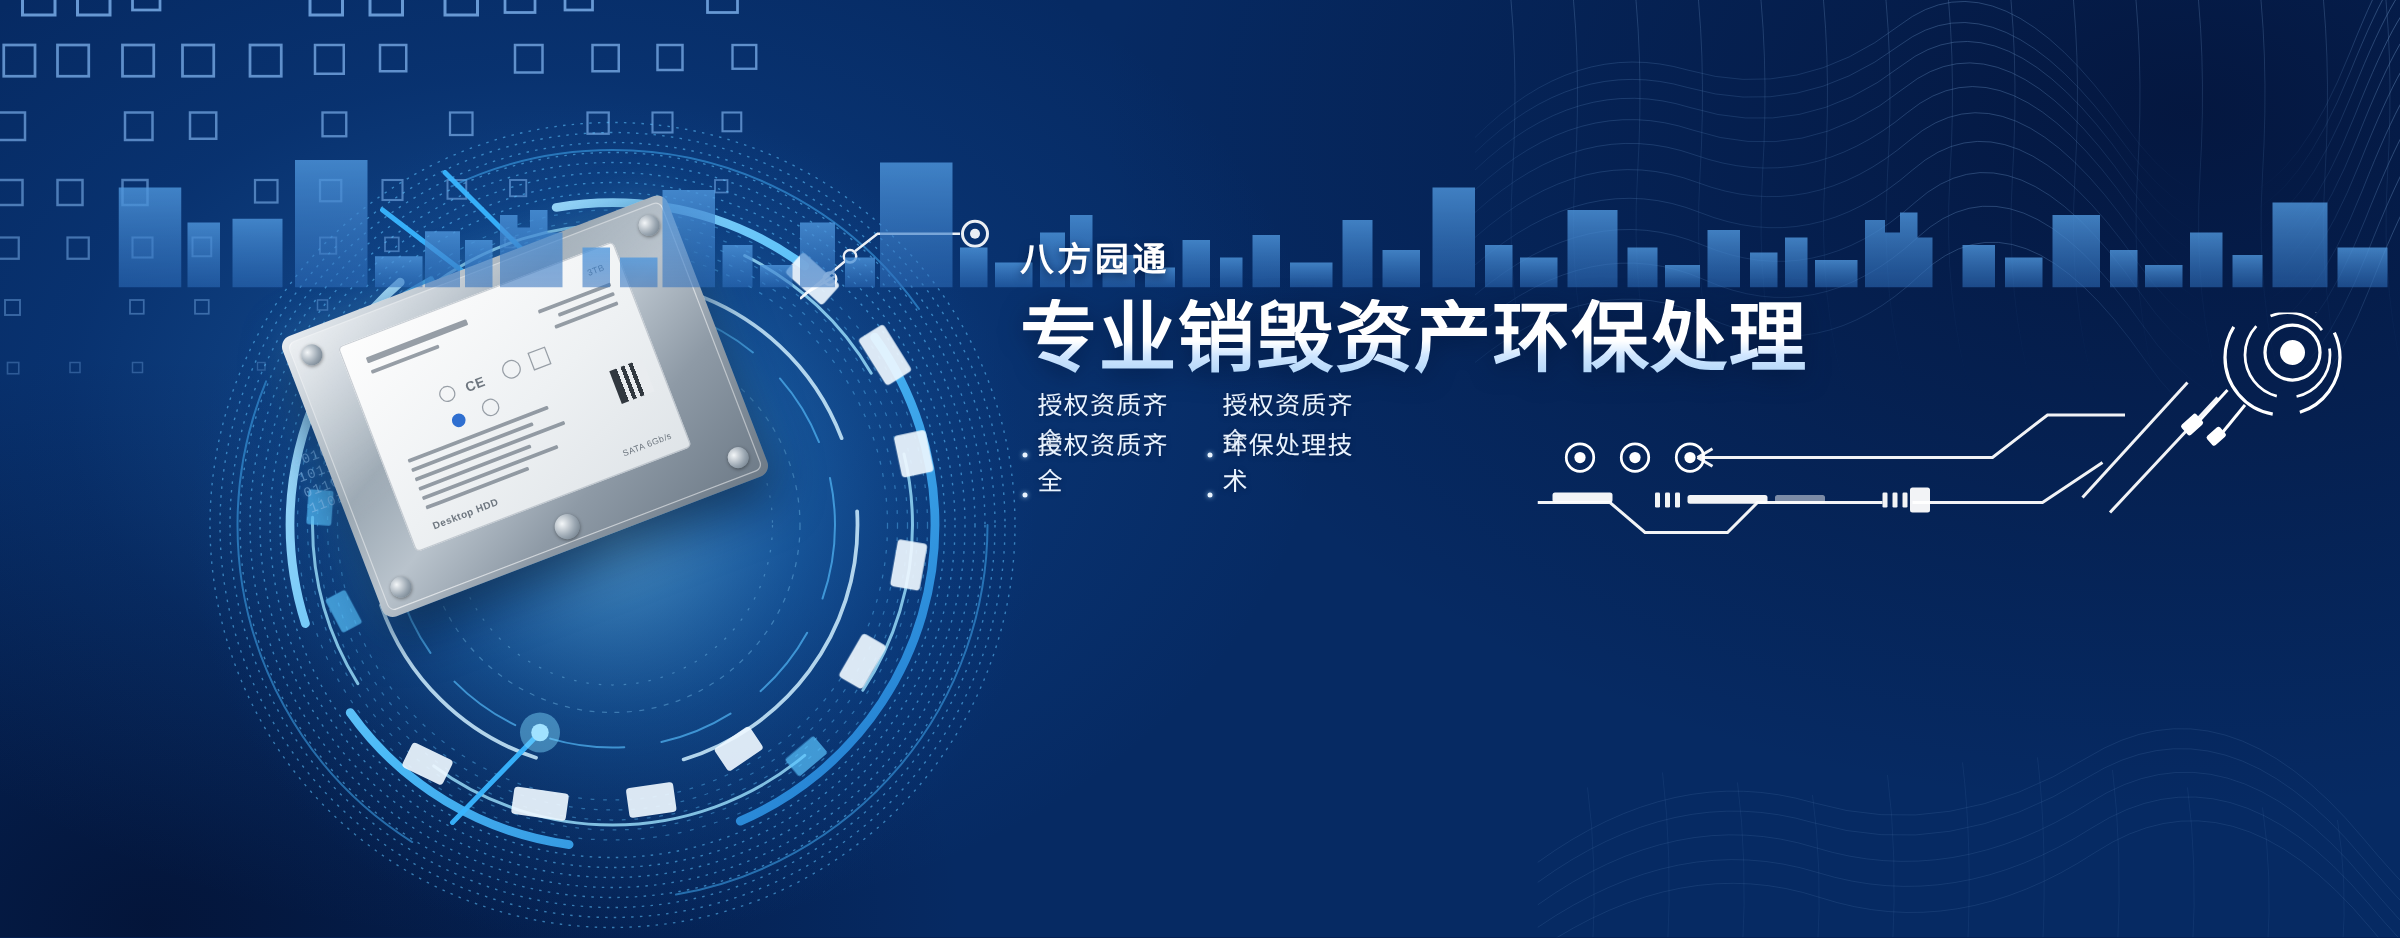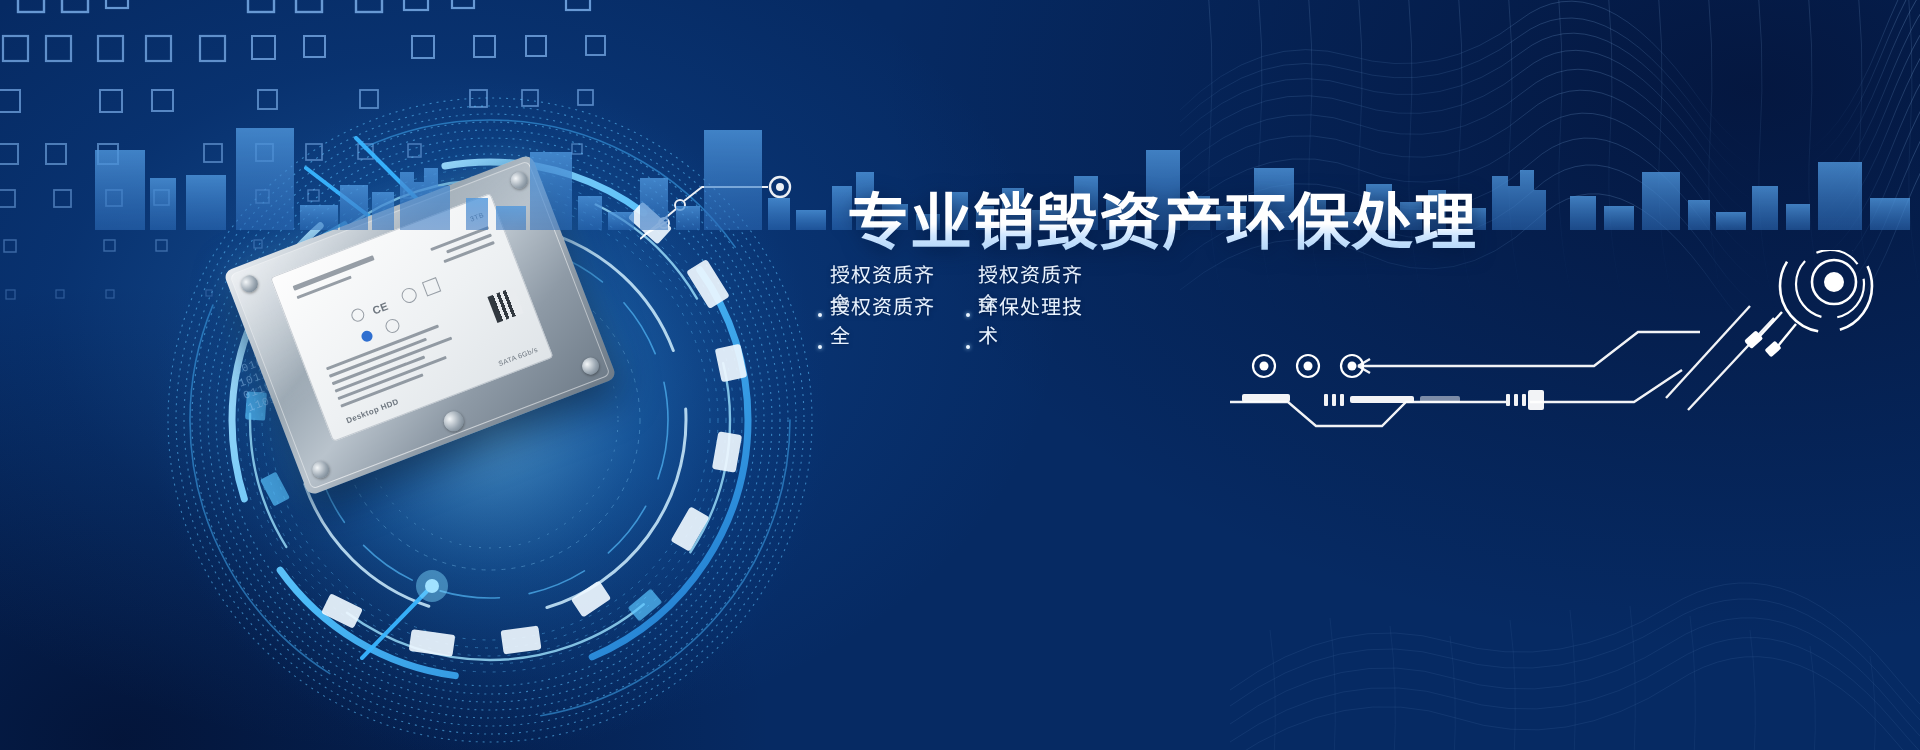--- a/index.html
+++ b/index.html
@@ -95,21 +95,20 @@
   .brand{
     font-size:27px;font-weight:bold;color:#ffffff;letter-spacing:3px;
     text-shadow:0 2px 7px rgba(3,24,60,.75);margin:0 0 14px 4px;
   }
   .headline{
     font-size:62px;font-weight:bold;line-height:1.05;letter-spacing:1px;margin:4px;
     background:linear-gradient(180deg,#ffffff 0%,#ffffff 52%,#cfe6ff 70%,#a9d1f7 100%);
     -webkit-background-clip:text;background-clip:text;color:transparent;
     -webkit-text-fill-color:transparent;
     filter:drop-shadow(0 4px 10px rgba(2,20,56,.65));
-    text-align:center;
   }
   .subhead{
     font-size:46px;font-weight:normal;line-height:1.12;letter-spacing:2px;
     margin:8px 0 0 0;
     background:linear-gradient(180deg,#ffffff 0%,#ffffff 55%,#cfe5ff 74%,#aed3f9 100%);
     -webkit-background-clip:text;background-clip:text;color:transparent;
     -webkit-text-fill-color:transparent;
     filter:drop-shadow(0 3px 8px rgba(2,20,56,.6));
   }
   .bullets{
@@ -522,20 +521,21 @@
       <path d="M1688 200 h22 v30 h-22 z"></path>
       <path d="M1716 212 h30 v18 h-30 z"></path>
       <path d="M1752 186 h26 v44 h-26 z"></path>
       <path d="M1786 204 h24 v26 h-24 z"></path>
       <path d="M1818 162 h44 v68 h-44 z"></path>
       <path d="M1870 198 h40 v32 h-40 z"></path>
     </g>
   </svg>
 
   <div class="copy">
+    <div class="brand">八方园通</div>
     <h1 class="headline">专业销毁资产环保处理</h1>
 
     <div class="bullets">
       <div class="bullet">
         <span class="bdot"></span>
         <span>授权资质齐全</span>
       </div>
       <div class="bullet">
         <span class="bdot"></span>
         <span>授权资质齐全</span>

